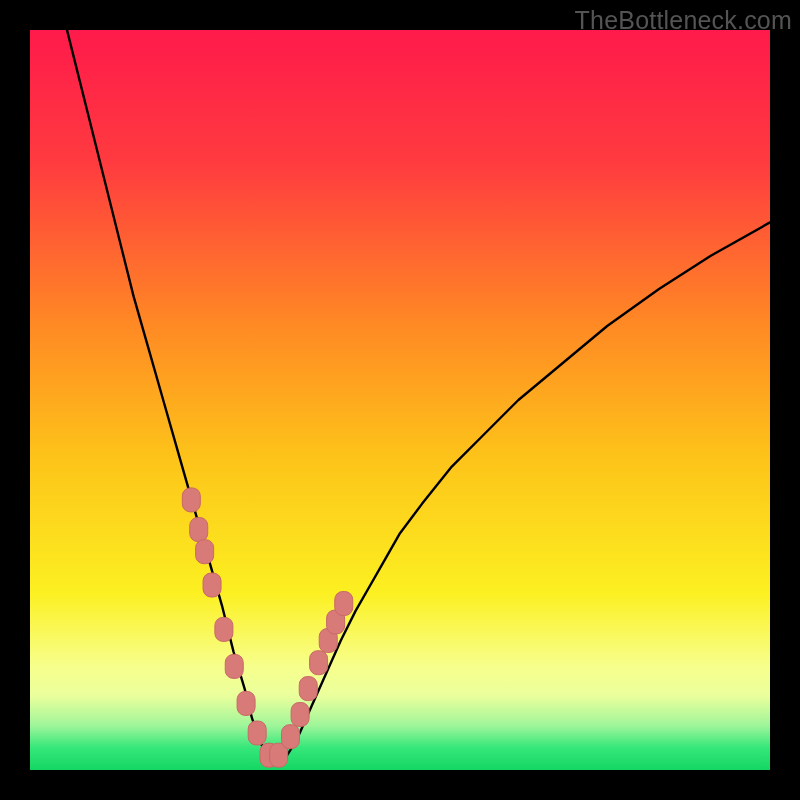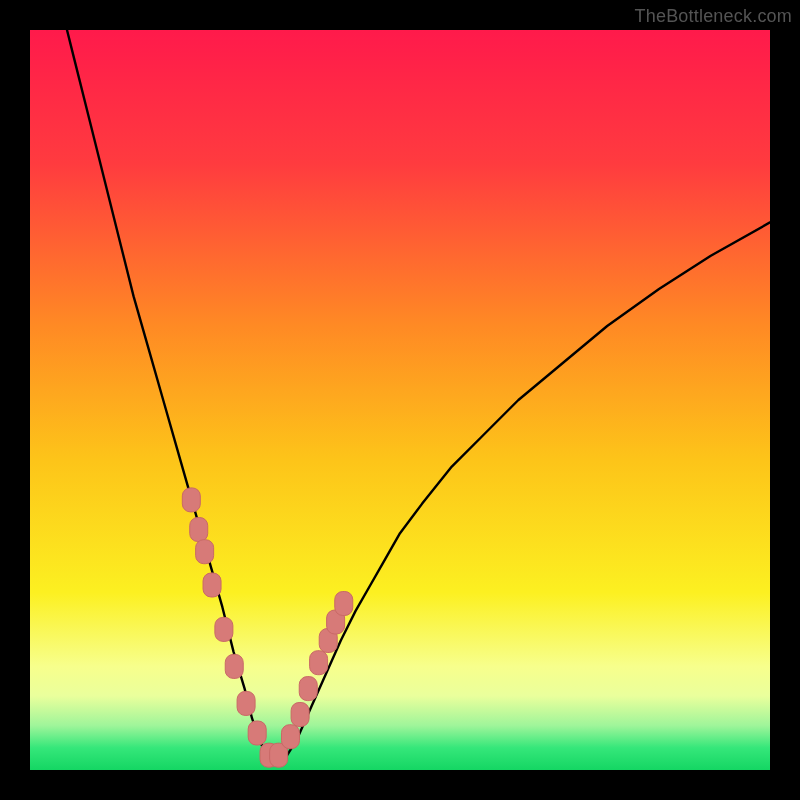--- a/index.html
+++ b/index.html
@@ -37,21 +37,21 @@
     left: 0;
     top: 0;
     width: 100%;
     height: 100%;
   }
   .watermark {
     position: absolute;
     top: 6px;
     right: 8px;
     color: #545454;
-    font-size: 18px;
+    font-size: 25px;
     font-weight: 400;
     letter-spacing: 0.2px;
   }
 </style>
 </head>
 <body>
 
 <div class="frame">
 
   <div class="watermark">TheBottleneck.com</div>

